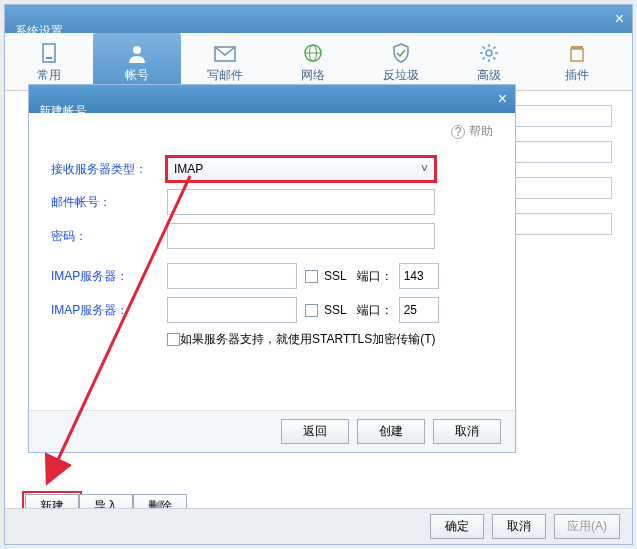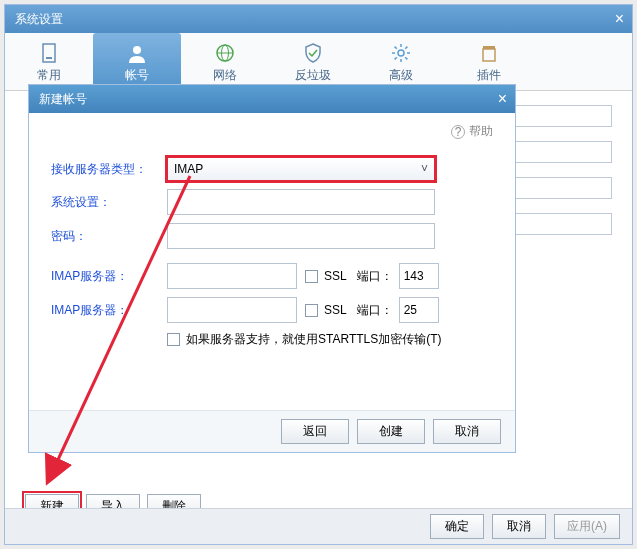--- a/index.html
+++ b/index.html
@@ -1,29 +1,29 @@
 <!DOCTYPE html>
 <html><head>
 <meta charset="utf-8">
 <style>
 *{box-sizing:border-box;margin:0;padding:0;font-family:"Microsoft YaHei","SimSun",sans-serif;font-size:12px}
 body{background:#ececec;width:637px;height:549px;position:relative;overflow:hidden}
 .win{position:absolute;border:1px solid #a3bde0}
-.title{background:linear-gradient(#5a9fd4,#4a8cc7);color:#fff;height:28px;line-height:28px;padding:0 10px;position:relative}
+.title{background:linear-gradient(#5a9fd4,#4a8cc7);color:#fff;height:28px;line-height:28px;padding:12px 10px;position:relative}
 .title .x{position:absolute;right:8px;top:0;cursor:pointer;font-size:16px}
 .main{left:4px;top:4px;width:629px;height:541px;background:#fff}
 .main .title{background:linear-gradient(#6ba5d8,#4f8dc5)}
 .tabs{display:flex;border-bottom:1px solid #d0d0d0;background:#f8fafc}
 .tab{flex:0 0 88px;text-align:center;padding:8px 8px 6px;color:#4a6a8a;cursor:pointer}
 .tab.active{background:linear-gradient(#7fb3e0,#5495cc);color:#fff;border-top-left-radius:3px;border-top-right-radius:3px}
 .tab .icon-box{height:24px;display:flex;align-items:center;justify-content:center;margin-bottom:2px}
 .content{padding:14px 20px;position:relative;height:438px;background:#fff}
 .row-inputs{position:absolute;right:20px;top:0}
 .stub{width:130px;height:22px;border:1px solid #bfcad6;margin:14px 0;background:#fff}
-.btm-btns{position:absolute;left:20px;bottom:10px;display:flex;gap:7px}
+.btm-btns{position:absolute;left:20px;bottom:10px;display:flex;gap:0}
 .btn{border:1px solid #9fadbc;background:linear-gradient(#fefefe,#e7ecf1);padding:3px 12px;cursor:pointer;min-width:54px;text-align:center}
 .btn.red-box{outline:2px solid #e3253a;outline-offset:1px}
 .footer{position:absolute;left:0;right:0;bottom:0;height:36px;background:#ebeef2;border-top:1px solid #ccd4dd;display:flex;justify-content:flex-end;align-items:center;gap:8px;padding:0 12px}
 .dlg{left:28px;top:84px;width:488px;background:#fff}
 .dlg .title{background:linear-gradient(#5a9fd4,#4283bb)}
 .dlg-body{padding:24px 22px 14px;position:relative}
 .help{position:absolute;right:22px;top:10px;color:#888;display:flex;align-items:center;gap:4px;cursor:pointer}
 .form-row{display:flex;align-items:center;margin-bottom:8px}
 .form-row .lbl{width:116px;color:#1d4ed8}
 .txt{border:1px solid #b8c4d2;height:26px;padding:0 4px;background:#fff}
@@ -60,20 +60,29 @@
       <div class="icon-box">
           <svg width="20" height="20">
             <circle cx="10" cy="7" r="4" fill="#fff"></circle>
             <path d="M2 20 Q2 13 10 13 Q18 13 18 20 Z" fill="#fff"></path>
           </svg>
         </div>
       <div>帐号</div>
     </div>
     <div class="tab">
       <div class="icon-box">
+          <svg width="22" height="18">
+            <rect x="1" y="3" width="20" height="14" fill="none" stroke="#6a8fb3" stroke-width="1.5"></rect>
+            <path d="M1 3 L11 11 L21 3" fill="none" stroke="#6a8fb3" stroke-width="1.5"></path>
+          </svg>
+        </div>
+      <div>写邮件</div>
+    </div>
+    <div class="tab">
+      <div class="icon-box">
           <svg width="20" height="20">
             <circle cx="10" cy="10" r="8" fill="none" stroke="#4fa64f" stroke-width="1.5"></circle>
             <ellipse cx="10" cy="10" rx="3.5" ry="8" fill="none" stroke="#4fa64f" stroke-width="1"></ellipse>
             <line x1="2" y1="10" x2="18" y2="10" stroke="#4fa64f" stroke-width="1"></line>
           </svg>
         </div>
       <div>网络</div>
     </div>
     <div class="tab">
       <div class="icon-box">
@@ -146,21 +155,21 @@
 
     <div class="form-row">
       <div class="lbl">接收服务器类型：</div>
       <div class="sel red-box">
         <span>IMAP</span>
         <span class="chev">˅</span>
       </div>
     </div>
 
     <div class="form-row">
-      <div class="lbl">系统设置：</div>
+      <div class="lbl">邮件帐号：</div>
       <input class="txt w260" value="" style="">
     </div>
 
     <div class="form-row">
       <div class="lbl">密码：</div>
       <input type="password" class="txt w260" value="" style="">
     </div>
 
     <div style="height:6px"></div>
 
@@ -182,21 +191,21 @@
         <span class="chk"></span>
         <span>SSL</span>
         <span style="margin-left:4px">端口：</span>
         <input class="txt w40" value="25" style="">
       </div>
     </div>
 
     <div class="form-row">
       <div class="lbl"></div>
       <span class="chk"></span>
-      <span style="margin-left:6px">如果服务器支持，就使用STARTTLS加密传输(T)</span>
+      <span style="margin-left:0">如果服务器支持，就使用STARTTLS加密传输(T)</span>
     </div>
 
 
     <div style="height:40px"></div>
   </div>
   <div class="dlg-footer">
     <div class="btn" style="min-width:68px">返回</div>
     <div class="btn" style="min-width:68px">创建</div>
     <div class="btn" style="min-width:68px">取消</div>
   </div>

